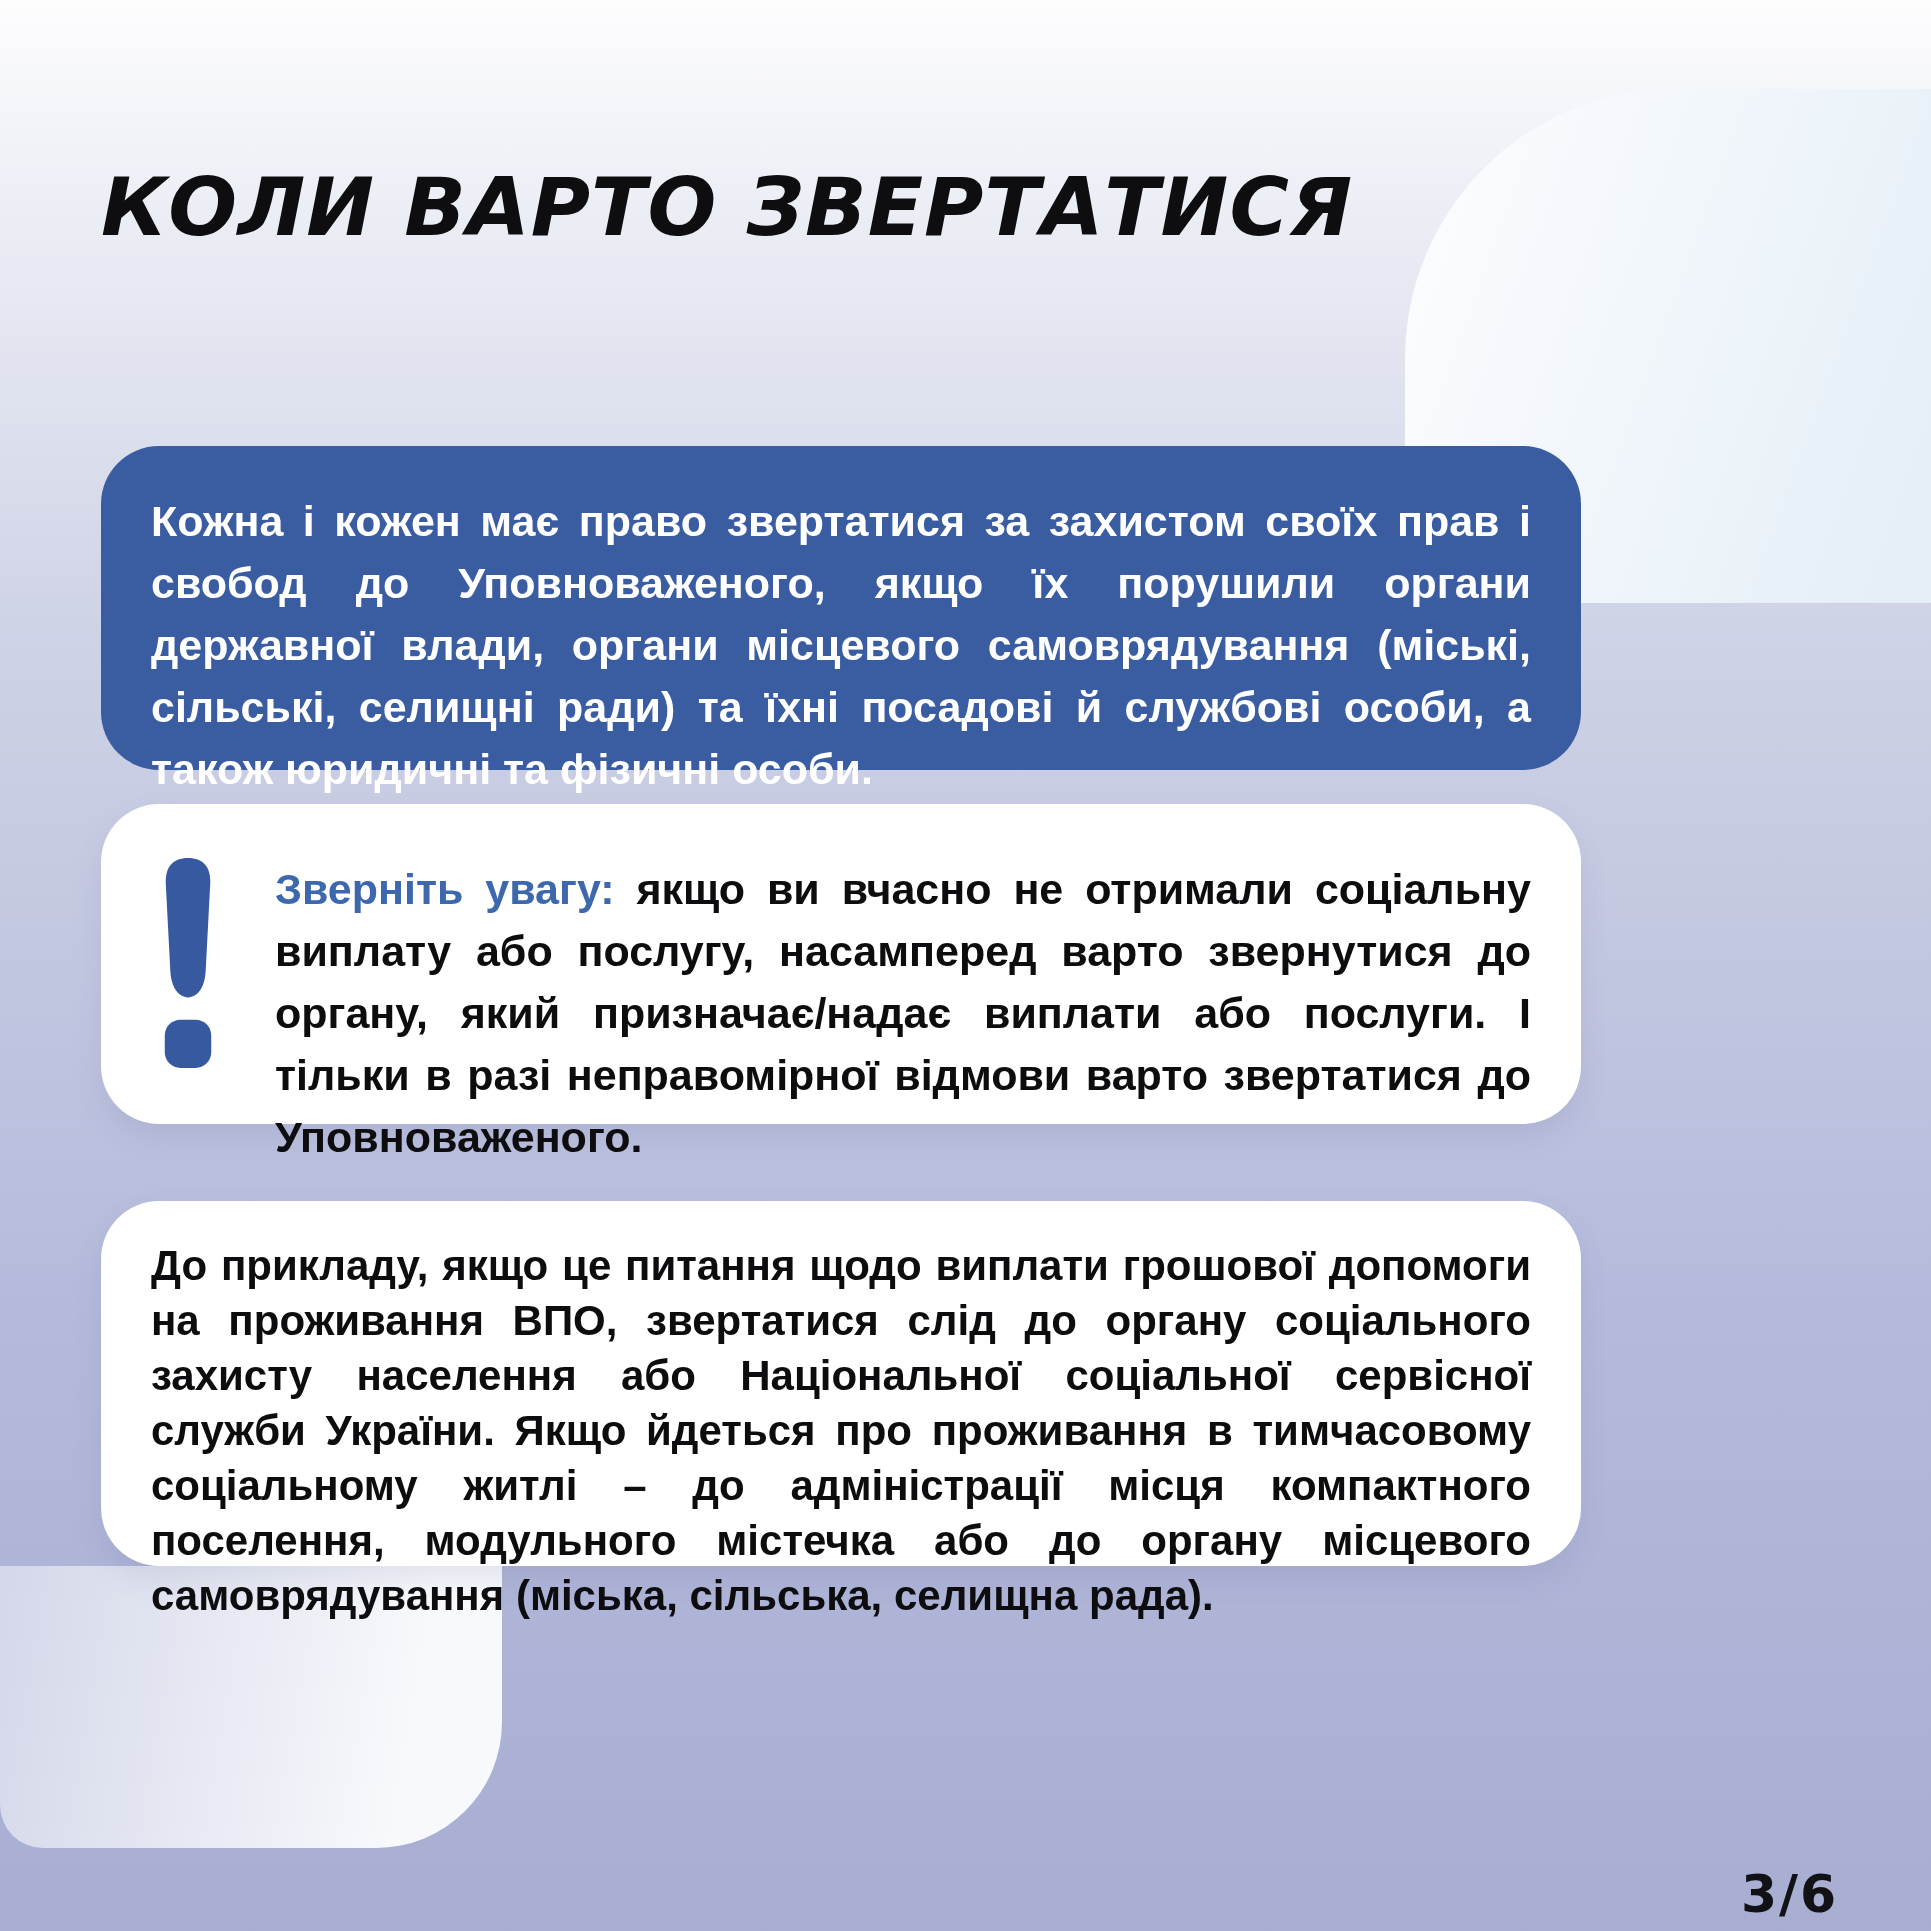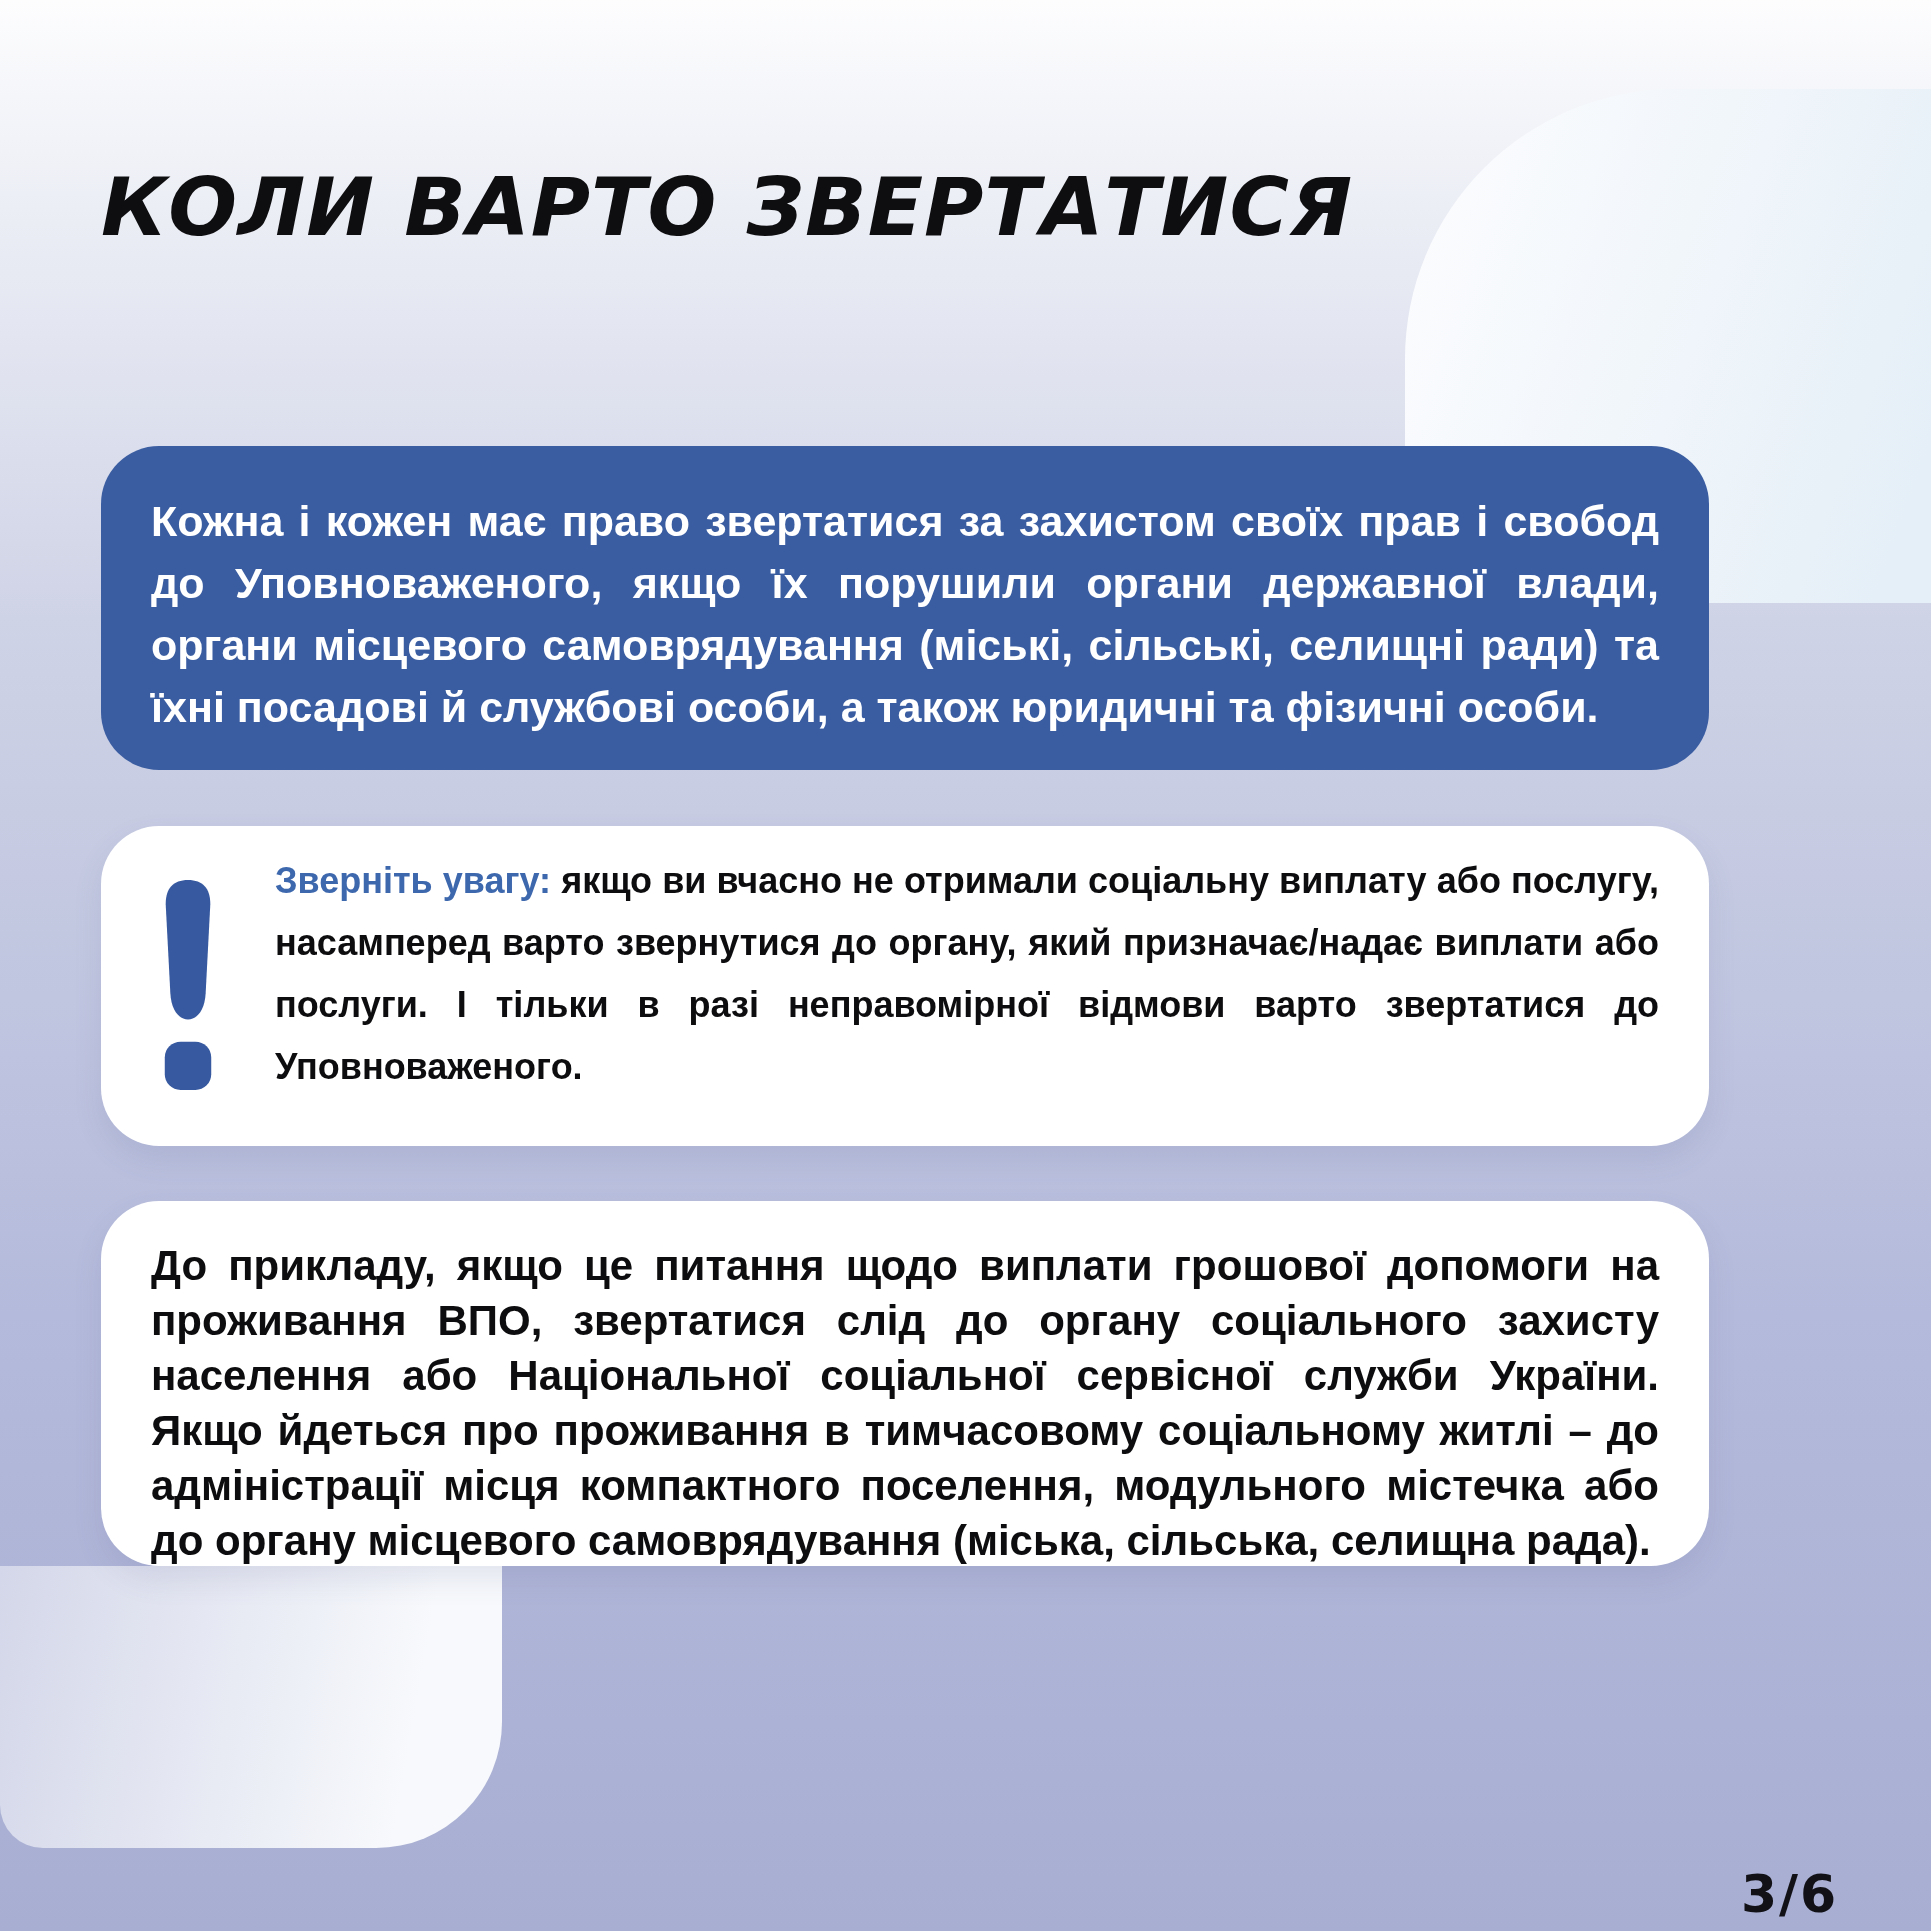--- a/index.html
+++ b/index.html
@@ -21,33 +21,33 @@
     border-bottom-right-radius:126px;border-bottom-left-radius:43px;
     background:linear-gradient(100deg,#d4d7e9 0%,#f7f9fc 80%);
   }
   .title{
     position:absolute;left:101px;top:153px;margin:0;
     font-family:"DejaVu Sans","Liberation Sans",sans-serif;
     font-weight:900;color:#0e0e10;font-size:81px;line-height:108px;
     letter-spacing:1px;white-space:nowrap;font-style:italic;
   }
   .title .title-line{display:block;}
-  .card{position:absolute;left:101px;width:1608px;border-radius:58px;box-sizing:border-box;}
+  .card{position:absolute;left:101px;width:1480px;border-radius:58px;box-sizing:border-box;}
   .card p{margin:0;text-align:justify;text-align-last:left;}
   .card-blue{
     top:446px;height:324px;background:#3a5da1;
     padding:44px 50px 0 50px;
     color:#ffffff;font-size:43px;line-height:62px;font-weight:700;
   }
   .card-white{
     background:#ffffff;
     box-shadow:0 13.5px 29px rgba(80,90,140,0.12);
     color:#0d0d0f;font-weight:700;
   }
-  .card-note{top:826px;height:320px;padding:24px 50px 0 174px;font-size:36px;line-height:62px;}
+  .card-note{top:804px;height:320px;padding:54px 50px 0 174px;font-size:43px;line-height:62px;}
   .accent{color:#3e68ae;}
   .excl-icon{position:absolute;left:60px;top:54px;width:54px;height:210px;}
   .card-example{top:1201px;height:365px;padding:37px 50px 4px 50px;font-size:42px;line-height:55px;}
   .page-number{
     position:absolute;right:93px;top:1864px;
     font-family:"DejaVu Sans","Liberation Sans",sans-serif;
     font-weight:900;font-size:52px;color:#121216;letter-spacing:1.9px;
   }
 </style>
 </head>

